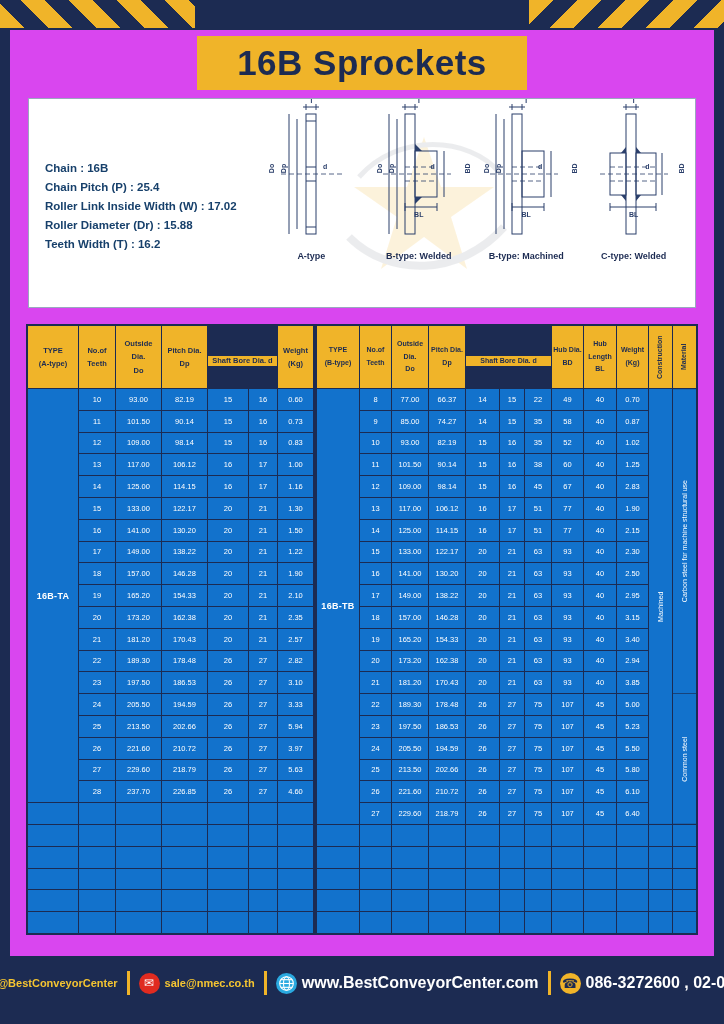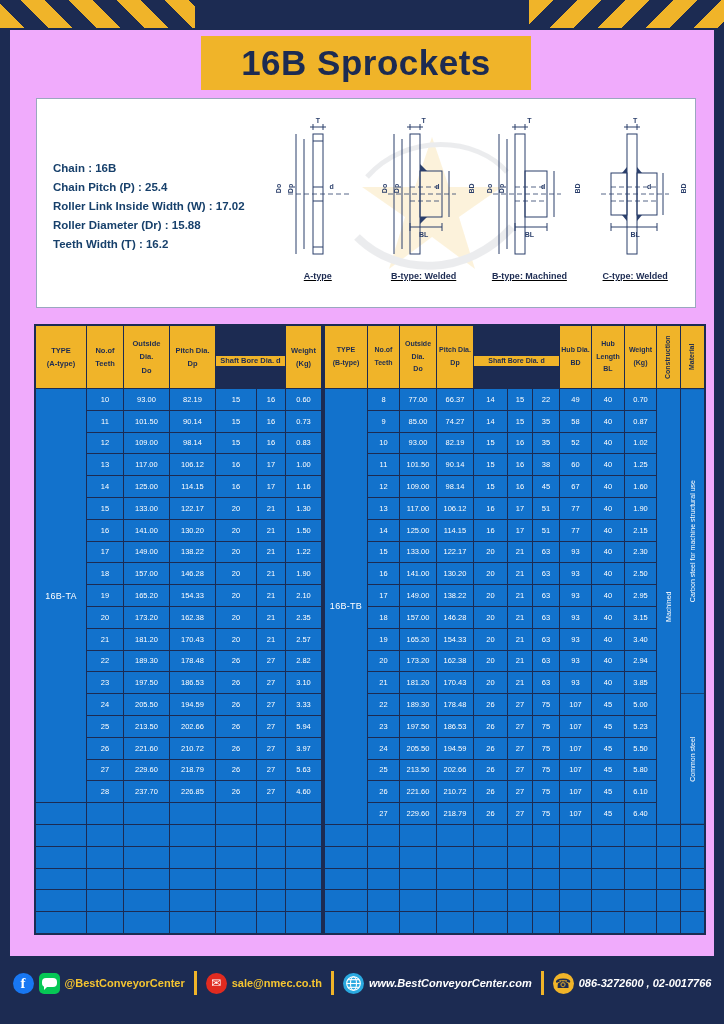--- a/index.html
+++ b/index.html
@@ -7,31 +7,31 @@
   body { font-family:"Liberation Sans", sans-serif; background:#1c2b52; }
   .page { position:relative; width:724px; height:1024px; background:#1c2b52; overflow:hidden; }
 
   
   .topbar { position:absolute; top:0; left:0; right:0; height:30px; background:#1c2b52; }
   .stripes { position:absolute; top:0; height:28px; width:195px; }
   .stripes.left  { left:0;  background:repeating-linear-gradient(45deg,  #f0b429 0 17px, #1c2b52 17px 34px); }
   .stripes.right { right:0; background:repeating-linear-gradient(135deg, #f0b429 0 17px, #1c2b52 17px 34px); }
 
   
-  .content { position:absolute; top:30px; left:10px; right:10px; bottom:68px; background:#f0abfc;padding-left:8px; }
+  .content { position:absolute; top:30px; left:10px; right:10px; bottom:68px; background:#d946ef; }
 
   .banner { width:330px; height:54px; margin:6px auto 0; background:#f0b429; display:flex; align-items:center; justify-content:center; }
   .banner-title { font-size:35px; font-weight:bold; color:#1c2b52; letter-spacing:.5px; }
 
   
   .info-panel { position:relative; margin:8px 18px 0; height:210px; border:1px solid #9aa7bf; background:#fff; display:flex; overflow:hidden; }
   .specs { width:225px; padding:60px 0 0 16px; position:relative; z-index:2; }
   .spec-line { font-size:11.5px; font-weight:bold; color:#17406b; line-height:1.65; white-space:nowrap; }
   .watermark { position:absolute; left:300px; top:18px; opacity:.16; z-index:1; }
-  .figures { flex:1; display:flex; align-items:center; justify-content:space-evenly; padding:0 4px 6px 0; position:relative; z-index:2;text-decoration:underline; }
+  .figures { flex:1; display:flex; align-items:flex-start; justify-content:space-evenly; padding:0 4px 6px 0; position:relative; z-index:2; }
   .figure { width:100px; text-align:center; }
   .fig-art { position:relative; height:150px; }
   .fig-art svg { position:absolute; inset:0; width:100%; height:100%; }
   .fig-svg line, .fig-svg rect { stroke:#2b3f6b; fill:none; stroke-width:1; }
   .fig-svg .dash { stroke-dasharray:5,3; stroke-width:.8; }
   .fig-svg .weld { fill:#2b3f6b; stroke:none; }
   .dim { position:absolute; font-size:7px; font-weight:bold; color:#2b3f6b; }
   .dim:empty { display:none; }
   .dim-t { top:-2px; left:0; right:0; text-align:center; }
   .dim-do { top:66px; left:6px; transform:rotate(-90deg); }
@@ -43,21 +43,21 @@
 
   
   .tables { display:flex; justify-content:space-between; margin:16px 16px 0; }
   .grid { display:grid; background:#1c2b52; gap:1px; padding:1px; border:1px solid #1c2b52; align-content:start; }
   .table-a { grid-template-columns:50px 36px 45px 45px 40px 28px 35px; grid-template-rows:40px 21px; grid-auto-rows:20.8px; }
   .table-b { grid-template-columns:42px 31px 36px 36px 33px 24px 26px 31px 32px 31px 23px 23px; grid-template-rows:40px 21px; grid-auto-rows:20.8px; }
   .cell { background:#1272cc; color:#fff; font-size:7.5px; display:flex; align-items:center; justify-content:center; text-align:center; overflow:hidden; }
   .hdr { background:#f0b429; color:#1c2b52; font-weight:bold; white-space:pre-line; line-height:1.8; font-size:7.5px; }
   .table-b .hdr { font-size:7px; }
   .hdr.sub { line-height:1.1;margin-top:30px; }
-  .type-cell { font-weight:normal; font-size:9px; letter-spacing:.3px; }
+  .type-cell { font-weight:bold; font-size:9px; letter-spacing:.3px; }
   .vert { writing-mode:vertical-rl; transform:rotate(180deg); white-space:nowrap; }
   .vert-data { writing-mode:vertical-rl; transform:rotate(180deg); white-space:nowrap; font-size:7px; }
   
   .a1{grid-column:1;grid-row:1/span 2}.a2{grid-column:2;grid-row:1/span 2}
   .a3{grid-column:3;grid-row:1/span 2}.a4{grid-column:4;grid-row:1/span 2}
   .a5{grid-column:5/span 2;grid-row:1}.a6{grid-column:5;grid-row:2}
   .a7{grid-column:6;grid-row:2}.a8{grid-column:7;grid-row:1/span 2}
   
   .b1{grid-column:1;grid-row:1/span 2}.b2{grid-column:2;grid-row:1/span 2}
   .b3{grid-column:3;grid-row:1/span 2}.b4{grid-column:4;grid-row:1/span 2}
@@ -72,21 +72,21 @@
   .icon-circle { width:21px; height:21px; border-radius:50%; display:flex; align-items:center; justify-content:center; flex:none; }
   .fb { background:#1877f2; color:#fff; font-weight:bold; font-family:"Liberation Serif",serif; font-size:15px; }
   .mail { background:#e02b20; color:#fff; font-size:12px; }
   .globe { background:#2aa9e0; }
   .phone { background:#f0b429; color:#1c2b52; font-size:13px; }
   .line-badge { width:21px; height:21px; border-radius:5px; background:#06c755; position:relative; flex:none; }
   .line-bubble { position:absolute; left:3px; top:5px; width:15px; height:9px; background:#fff; border-radius:4px; }
   .line-bubble::after { content:""; position:absolute; left:2px; bottom:-3px; border:3px solid transparent; border-top-color:#fff; border-left-color:#fff; }
   .sep { width:3px; height:24px; background:#f0b429; margin:0 4px; flex:none; }
   .f-yellow { color:#f5c531; font-weight:bold; font-size:11px; white-space:nowrap; }
-  .f-white { color:#ffffff; font-weight:bold; font-size:11px; white-space:nowrap;font-style:italic; }
+  .f-white { color:#ffffff; font-weight:bold; font-size:16px; white-space:nowrap; }
 </style>
 </head>
 <body>
 
 <div class="page">
 
   <div class="topbar">
     <div class="stripes left"></div>
     <div class="stripes right"></div>
   </div>
@@ -471,21 +471,21 @@
           <div class="cell">40</div>
           <div class="cell">1.25</div>
           <div class="cell">12</div>
           <div class="cell">109.00</div>
           <div class="cell">98.14</div>
           <div class="cell">15</div>
           <div class="cell">16</div>
           <div class="cell">45</div>
           <div class="cell">67</div>
           <div class="cell">40</div>
-          <div class="cell">1.60</div>
+          <div class="cell">2.83</div>
           <div class="cell">13</div>
           <div class="cell">117.00</div>
           <div class="cell">106.12</div>
           <div class="cell">16</div>
           <div class="cell">17</div>
           <div class="cell">51</div>
           <div class="cell">77</div>
           <div class="cell">40</div>
           <div class="cell">1.90</div>
           <div class="cell">14</div>

